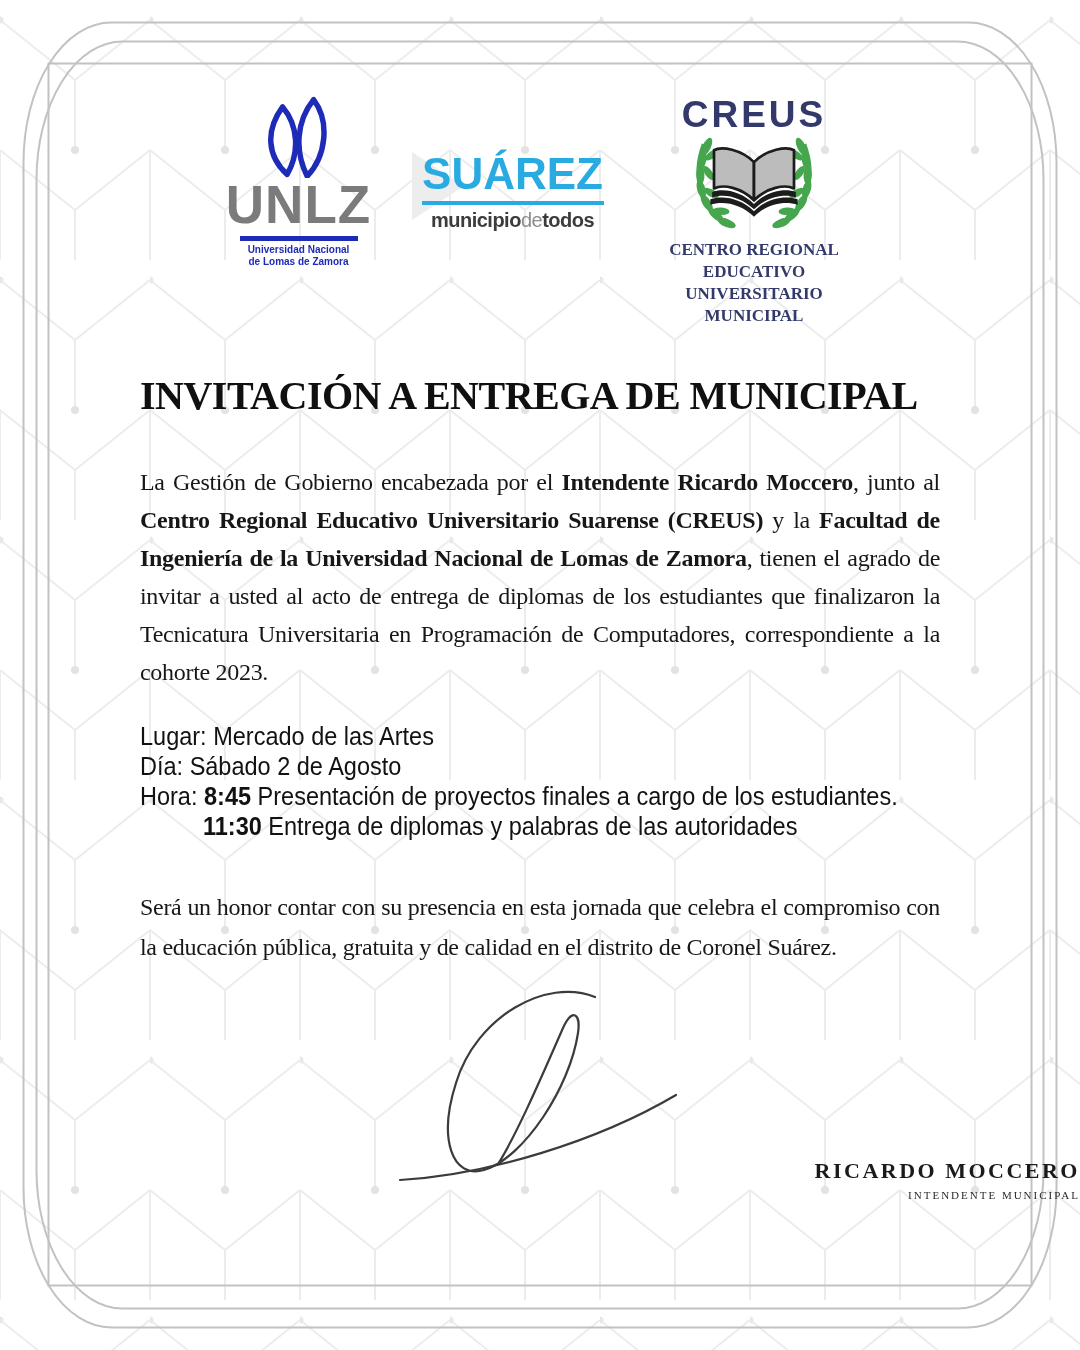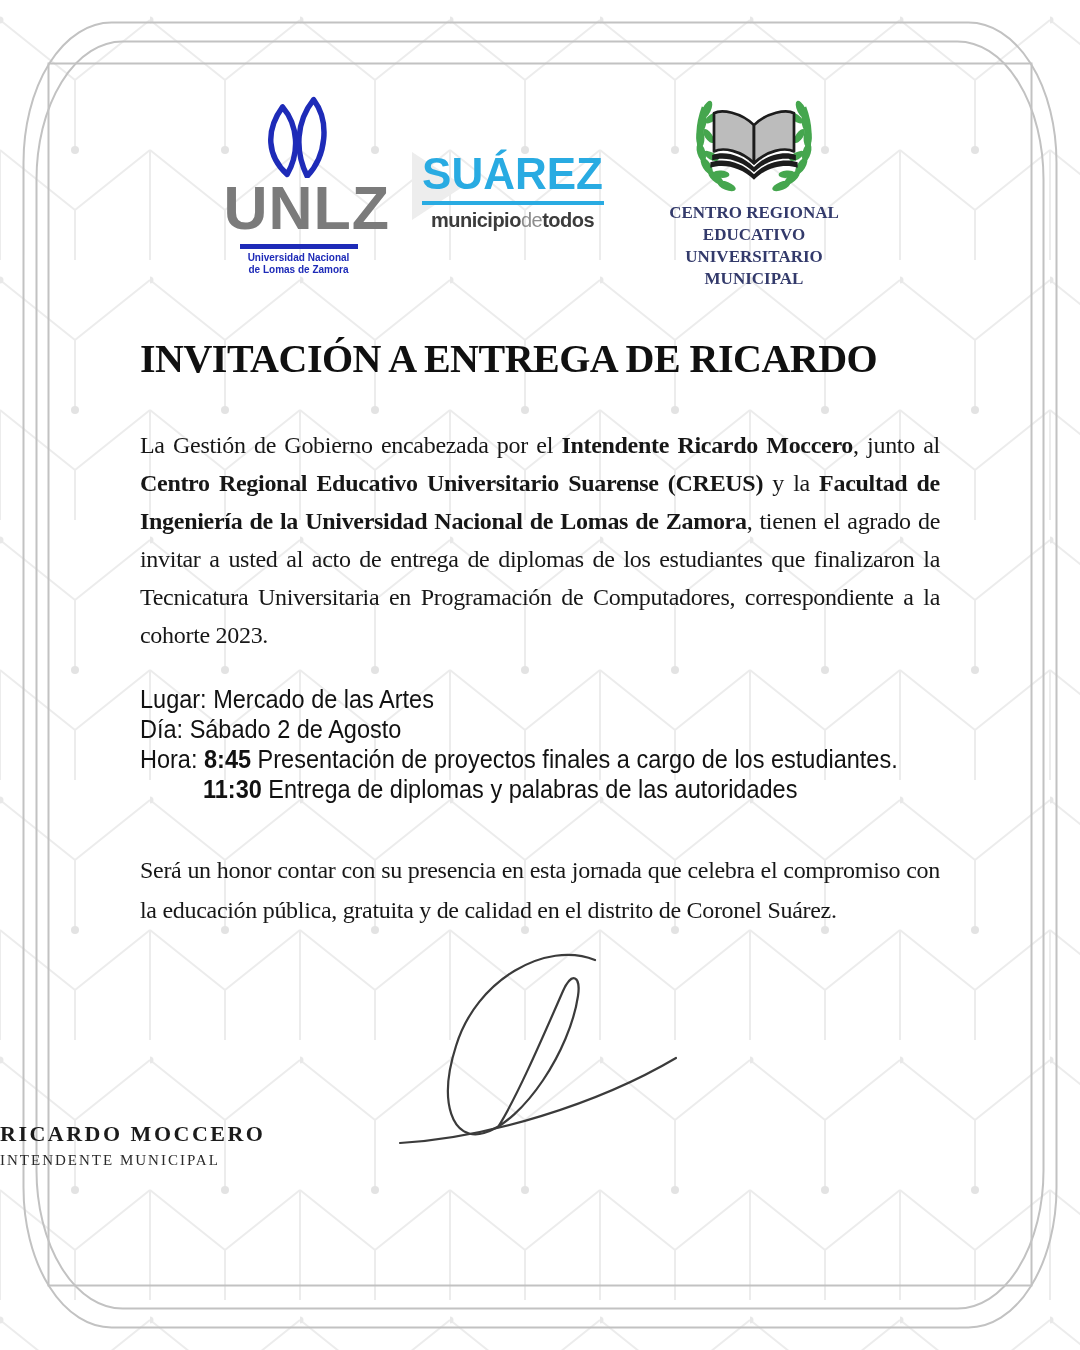--- a/index.html
+++ b/index.html
@@ -8,21 +8,21 @@
     margin:0 auto; background:#ffffff; overflow:hidden;
     font-family:"Liberation Serif", serif; color:#171717;
   }
   svg.bg { position:absolute; left:0; top:0; }
   .content { position:relative; }
 
   
   .logos { display:flex; justify-content:center; align-items:flex-start; gap:44px; padding-top:96px; }
   .logo-block { text-align:center; }
   .unlz { width:150px; }
-  .unlz-acronym { font-family:"Liberation Sans", sans-serif; font-weight:bold; font-size:61px; line-height:1; color:#7b7b7b; letter-spacing:1px; margin-top:-4px; }
+  .unlz-acronym { font-family:"Liberation Sans", sans-serif; font-weight:bold; font-size:53px; line-height:1; color:#7b7b7b; letter-spacing:1px; margin-top:-4px; }
   .unlz-bar { width:118px; height:5px; margin:5px auto 3px; background:#1e2bb8; }
   .unlz-caption { font-family:"Liberation Sans", sans-serif; font-weight:bold; font-size:10px; line-height:1.15; color:#1e2bb8; }
   .suarez { width:190px; margin-top:56px; }
   .suarez-title { font-family:"Liberation Sans", sans-serif; font-weight:bold; font-size:44px; line-height:1; color:#29abe2; letter-spacing:0px; }
   .suarez-underline { height:4px; background:#29abe2; margin:5px 4px 5px; }
   .suarez-sub { font-family:"Liberation Sans", sans-serif; font-size:20px; line-height:1; color:#3c3c3c; letter-spacing:-0.5px; }
   .suarez-sub .w700 { font-weight:bold;text-align:right; }
   .suarez-sub .mid { color:#8d8d8d; font-weight:normal; }
   .creus { width:205px; }
   .creus-acronym { font-family:"Liberation Sans", sans-serif; font-weight:bold; font-size:37px; line-height:1; color:#333a6b; letter-spacing:3px; }
@@ -33,24 +33,24 @@
   .para { margin:44px 140px 0 140px; font-size:24px; line-height:38px; text-align:justify; letter-spacing:-0.3px; }
   .para .b { font-weight:bold; }
   .closing { margin-top:46px; line-height:40px; }
 
   .details { margin:30px 0 0 140px; width:900px; font-family:"Liberation Sans", sans-serif; font-size:25px; line-height:30px; color:#121212; transform:scaleX(0.94); transform-origin:left top; }
   .drow { white-space:nowrap; }
   .drow .tbold { font-weight:bold; }
   .drow.indent { padding-left:67px; }
 
   
-  .sig { margin-top:16px; text-align:left; }
+  .sig { margin-top:16px; text-align:right; }
   .sig-scribble { display:block; margin:0 auto -30px; }
   .sig-name { font-size:22px; font-weight:bold; letter-spacing:2.5px; color:#1b1b1b; position:relative; }
-  .sig-role { font-size:15px; letter-spacing:2px; color:#2a2a2a; margin-top:5px; }
+  .sig-role { font-size:11px; letter-spacing:2px; color:#2a2a2a; margin-top:5px; }
 </style>
 </head>
 <body>
 
 <div class="page">
 
   <svg class="bg" width="1080" height="1350" viewBox="0 0 1080 1350" aria-hidden="true">
     <defs>
       <pattern id="chev" width="150" height="260" patternUnits="userSpaceOnUse">
         <g fill="none" stroke="#ececec" stroke-width="2">
@@ -91,20 +91,21 @@
         <div class="unlz-caption">de Lomas de Zamora</div>
       </div>
 
       <div class="logo-block suarez">
         <div class="suarez-title">SUÁREZ</div>
         <div class="suarez-underline"></div>
         <div class="suarez-sub"><span class="w700">municipio</span><span class="mid">de</span><span class="w700">todos</span></div>
       </div>
 
       <div class="logo-block creus">
+        <div class="creus-acronym">CREUS</div>
         <svg width="150" height="100" viewBox="0 0 160 110" aria-hidden="true">
 
           <g>
             <g id="branchL">
               <path d="M 54 102 C 22 88, 10 50, 24 12" fill="none" stroke="#45a64e" stroke-width="3"></path>
               <g fill="#45a64e">
                 <ellipse cx="50" cy="99" rx="4.5" ry="10.5" transform="rotate(-68 50 99)"></ellipse>
                 <ellipse cx="38" cy="90" rx="4.5" ry="10.5" transform="rotate(-48 38 90)"></ellipse>
                 <ellipse cx="28" cy="77" rx="4.5" ry="10.5" transform="rotate(-32 28 77)"></ellipse>
                 <ellipse cx="22" cy="62" rx="4.5" ry="10.5" transform="rotate(-16 22 62)"></ellipse>
@@ -127,21 +128,21 @@
             <path d="M 80 32 C 94 18, 116 14, 124 19 L 124 61 C 114 56, 94 60, 80 74 Z" fill="#bcbcbc" stroke="#1c1c1c" stroke-width="3" stroke-linejoin="round"></path>
           </g>
         </svg>
         <div class="creus-caption">
           <div>CENTRO REGIONAL EDUCATIVO</div>
           <div>UNIVERSITARIO MUNICIPAL</div>
         </div>
       </div>
     </div>
 
-    <h1 class="title">INVITACIÓN A ENTREGA DE RICARDO</h1>
+    <h1 class="title">INVITACIÓN A ENTREGA DE MUNICIPAL</h1>
 
     <p class="para"><span>La Gestión de Gobierno encabezada por el </span><span class="b">Intendente Ricardo Moccero</span><span>, junto al </span><span class="b">Centro Regional Educativo Universitario Suarense (CREUS)</span><span> y la </span><span class="b">Facultad de Ingeniería de la Universidad Nacional de Lomas de Zamora</span><span>, tienen el agrado de invitar a usted al acto de entrega de diplomas de los estudiantes que finalizaron la Tecnicatura Universitaria en Programación de Computadores, correspondiente a la cohorte 2023.</span></p>
 
     <div class="details">
       <div class="drow"><span>Lugar: </span><span>Mercado de las Artes</span></div>
       <div class="drow"><span>Día: </span><span>Sábado 2 de Agosto</span></div>
       <div class="drow"><span>Hora: </span><span class="tbold">8:45</span><span> Presentación de proyectos finales a cargo de los estudiantes.</span></div>
       <div class="drow indent"><span class="tbold">11:30</span><span> Entrega de diplomas y palabras de las autoridades</span></div>
     </div>
 

